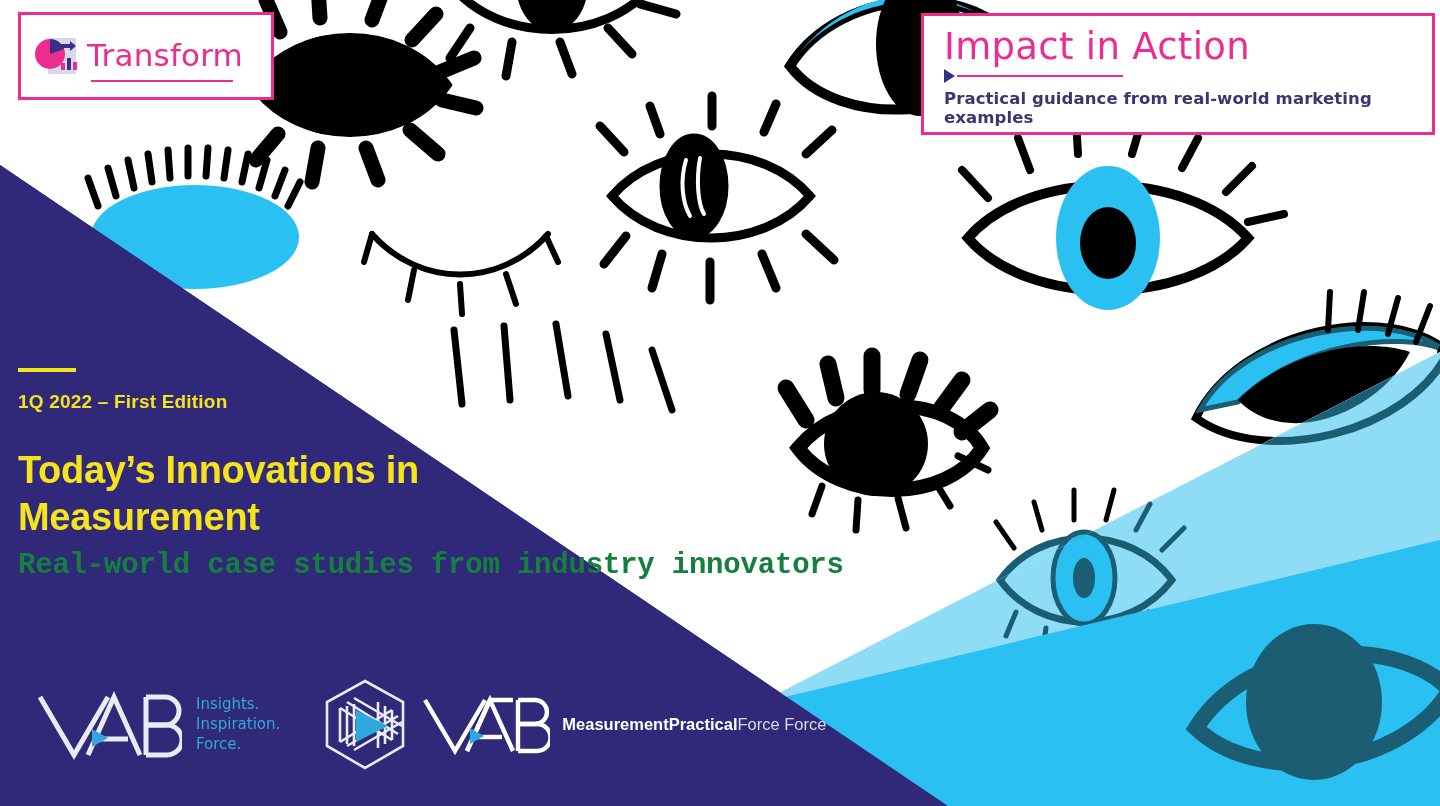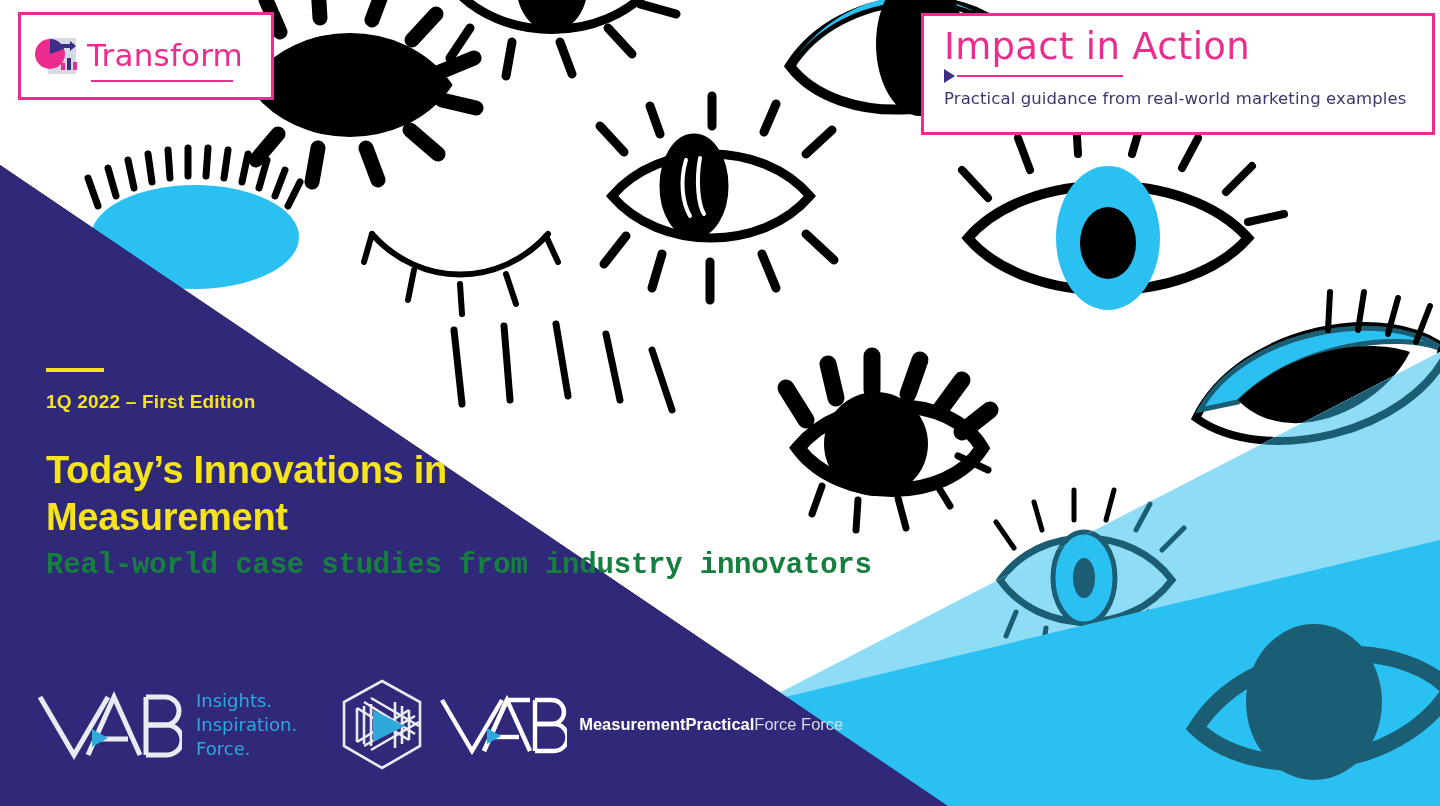--- a/index.html
+++ b/index.html
@@ -35,46 +35,46 @@
     color:#EC2C8E;font-size:37px;line-height:1.05;font-weight:400;
     font-family:"DejaVu Sans",sans-serif;letter-spacing:.3px;
   }
   .impact-rule-row{display:flex;align-items:center;margin-top:2px;margin-bottom:6px;}
   .impact-tri{
     width:0;height:0;border-left:11px solid #3B2E86;
     border-top:7px solid transparent;border-bottom:7px solid transparent;flex:0 0 auto;
   }
   .impact-rule{height:2px;background:#EC2C8E;width:166px;margin-left:2px;}
   .impact-sub{
-    color:#3B3570;font-size:16.5px;font-weight:400;letter-spacing:.1px;
+    color:#3B3570;font-size:16.5px;font-weight:700;letter-spacing:.1px;
     font-family:"DejaVu Sans",sans-serif;
   }
 
   
-  .title-block{position:absolute;left:46px;top:368px;width:870px;}
+  .title-block{position:absolute;left:18px;top:368px;width:870px;}
   .edition-rule{width:58px;height:4px;background:#F5E31C;margin-bottom:19px;}
   .edition{
     color:#F5E31C;font-size:19px;font-weight:bold;letter-spacing:.2px;margin-bottom:34px;
     font-family:"Liberation Sans",sans-serif;
   }
   .headline{
     color:#F5E31C;font-size:38px;font-weight:bold;line-height:1.24;letter-spacing:-.3px;
     font-family:"Liberation Sans",sans-serif;margin:0 0 8px 0;max-width:620px;
   }
   .subhead{
     color:#15803d;font-size:29px;font-weight:bold;letter-spacing:-.2px;
     font-family:Liberation Mono, monospace;
   }
 
   
   .footer-logos{position:absolute;left:34px;top:676px;display:flex;align-items:center;}
   .logo-group{display:flex;align-items:center;}
   .vab-tag{
     display:flex;flex-direction:column;justify-content:flex-start;margin-left:14px;
-    color:#2FA8DC;font-size:18px;font-weight:500;line-height:1.32;
+    color:#2FA8DC;font-size:15px;font-weight:500;line-height:1.32;
     font-family:"DejaVu Sans",sans-serif;
   }
   .mitf-tag{
     display:flex;flex-direction:row;justify-content:center;margin-left:12px;
     font-family:"Liberation Sans",sans-serif;line-height:1.16;
   }
   .mitf-strong{color:#ffffff;font-size:16.5px;font-weight:bold;}
   .mitf-light{color:#D8DCE8;font-size:16.5px;font-weight:400;}
   .sep{width:36px;}
 </style>

